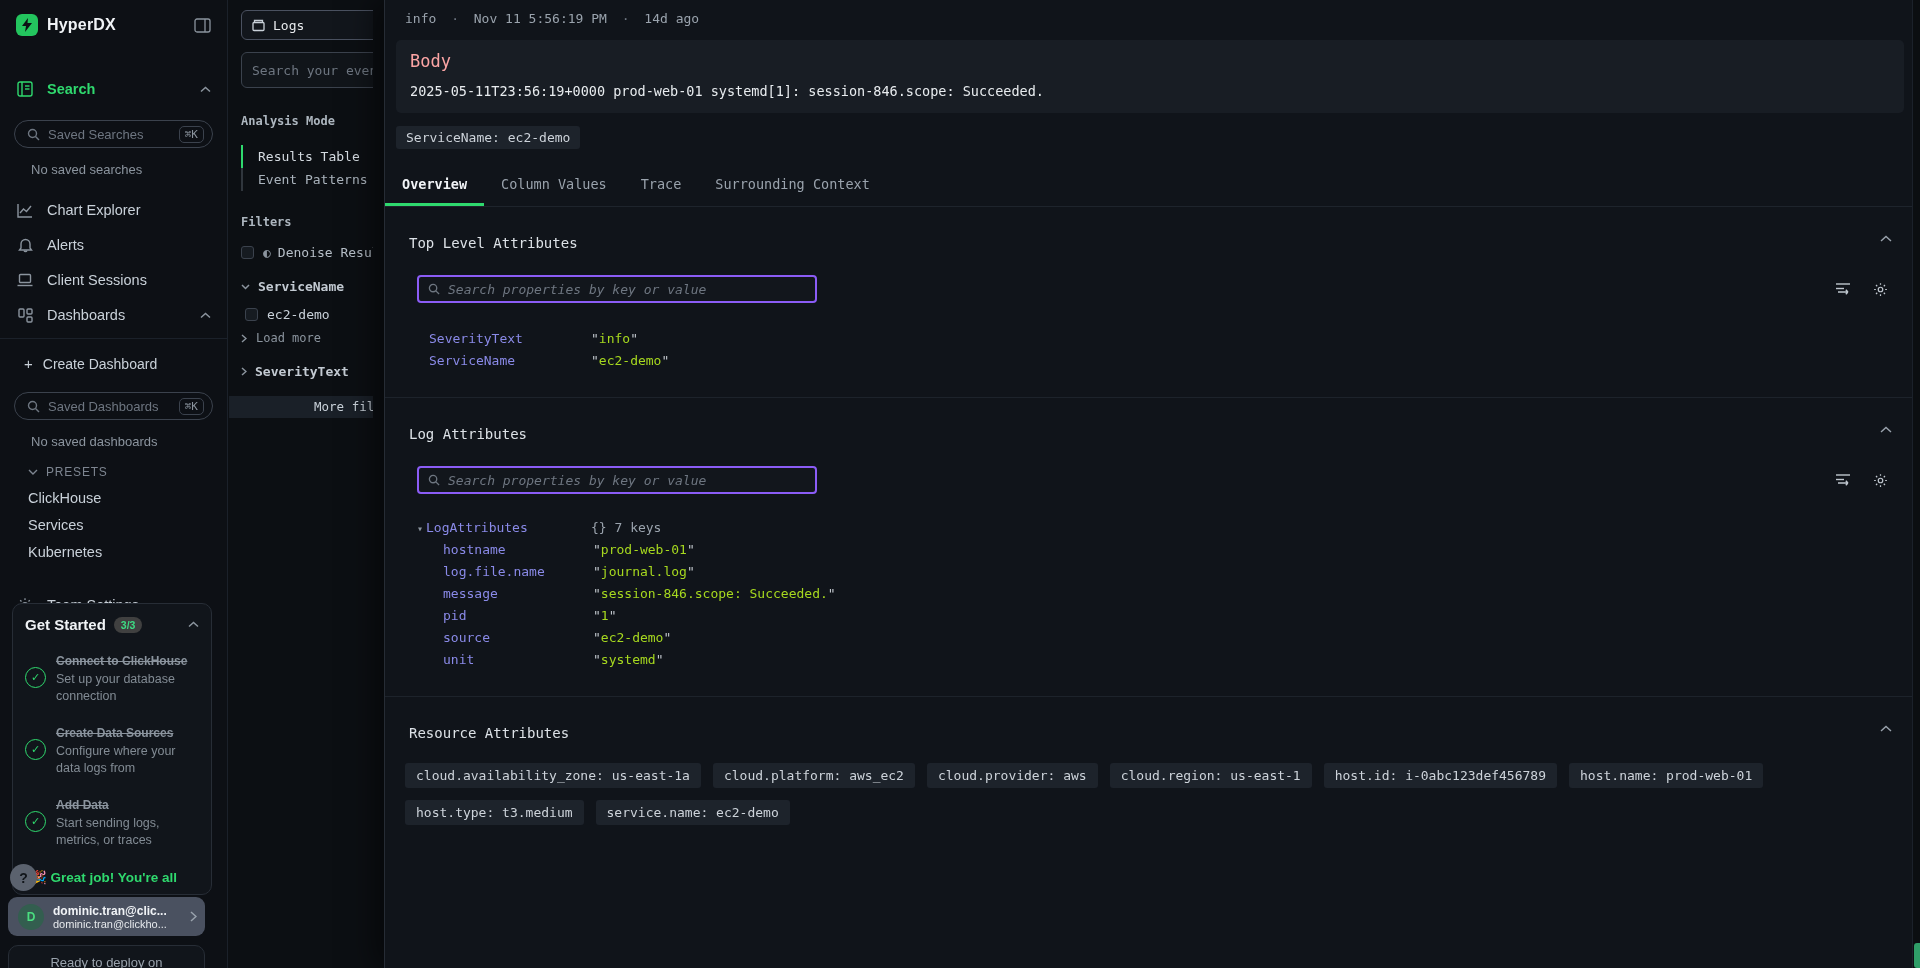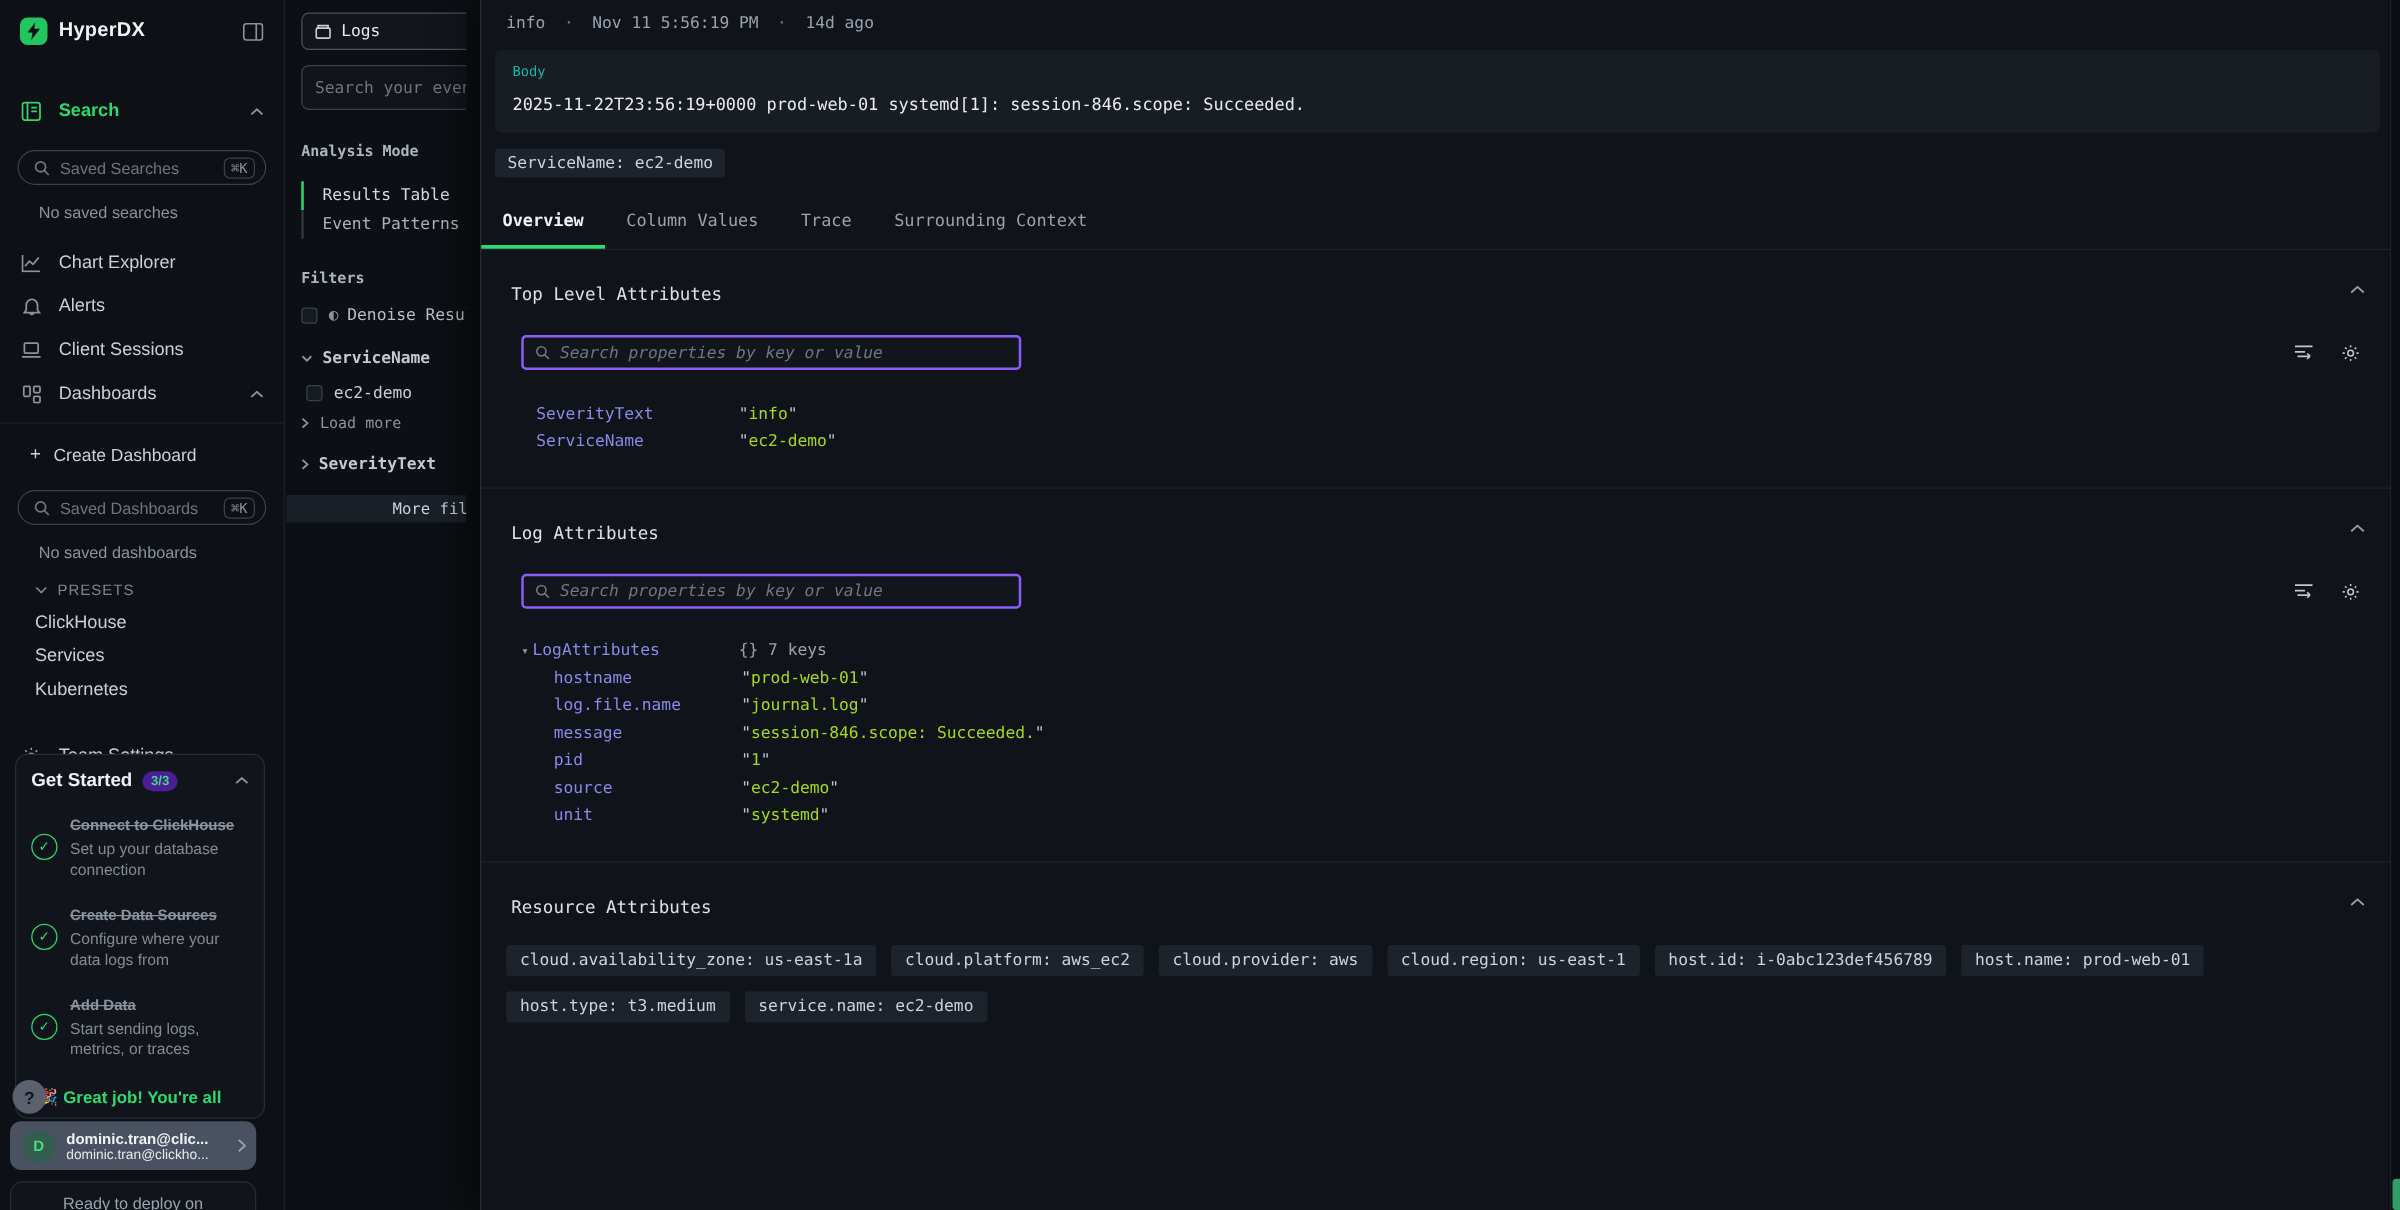--- a/index.html
+++ b/index.html
@@ -30,21 +30,21 @@
   .create-row .plus { margin-right:10px; color:#c9d1d9; font-size:15px; }
   .presets-row { display:flex; align-items:center; margin-top:16px; padding-left:28px; color:#7d8590; font-size:12px; letter-spacing:.8px; }
   .presets-row svg { margin-right:8px; }
   .preset-item { padding-left:28px; margin-top:11px; font-size:14.5px; color:#c9d1d9; cursor:pointer; }
   .team-row { margin-top:34px; }
 
   
   .gs-card { position:absolute; left:12px; top:603px; width:200px; height:292px; background:#11151b; border:1px solid #272d36; border-radius:10px; padding:12px 12px 0 12px; overflow:hidden; }
   .gs-head { display:flex; align-items:center; }
   .gs-title { font-weight:bold; font-size:15px; color:#f0f3f6; }
-  .gs-badge { margin-left:8px; background:#4c1d95; color:#3ddc84; font-size:10.5px; font-weight:bold; border-radius:999px; padding:2px 7px; }
+  .gs-badge { margin-left:8px; background:#404040; color:#3ddc84; font-size:10.5px; font-weight:bold; border-radius:999px; padding:2px 7px; }
   .gs-chev { margin-left:auto; color:#8b949e; display:flex; }
   .gs-item { display:flex; margin-top:18px; }
   .gs-check { width:21px; height:21px; min-width:21px; border:1.5px solid #2fd96e; border-radius:50%; color:#2fd96e; font-size:11px; display:flex; align-items:center; justify-content:center; margin-right:10px; align-self:center; }
   .gs-item-title { font-size:12px; font-weight:bold; color:#8b949e; text-decoration:line-through; line-height:1.35; }
   .gs-item-desc { font-size:12.5px; color:#828b94; line-height:1.35; margin-top:2px; }
   .gs-congrats { position:absolute; left:30px; top:869px; width:180px; color:#2fd96e; font-weight:bold; font-size:13.5px; white-space:nowrap; z-index:3; }
   .help-bubble { position:absolute; left:10px; top:864px; width:27px; height:27px; border-radius:50%; background:#5b626e; color:#11151a; font-weight:bold; font-size:14px; display:flex; align-items:center; justify-content:center; z-index:5; }
   .user-card { position:absolute; left:8px; top:897px; width:197px; height:39px; background:#4a5160; border-radius:9px; display:flex; align-items:center; padding:0 8px 0 10px; z-index:4; }
   .avatar { width:26px; height:26px; border-radius:50%; background:#335e4f; color:#4ade80; font-size:12px; font-weight:bold; display:flex; align-items:center; justify-content:center; margin-right:9px; }
   .user-meta { flex:1; overflow:hidden; }
@@ -71,21 +71,21 @@
   .fval { display:flex; align-items:center; margin-top:13px; padding-left:4px; font-size:13px; color:#c9d1d9; }
   .load-more { display:flex; align-items:center; margin-top:9px; font-size:12px; color:#8b949e; }
   .load-more .gchev { margin-right:9px; display:flex; }
   .more-bar { margin-top:17px; margin-left:-12px; width:330px; height:22px; background:#1a2028; color:#c9d1d9; font-size:12.5px; line-height:22px; padding-left:85px; }
 
   
   .drawer { position:absolute; left:384px; top:0; width:1536px; height:968px; background:#10141a; border-left:1px solid #262c35; box-shadow:-10px 0 28px rgba(0,0,0,.5); z-index:10; }
   .dp-header { margin:11px 0 0 20px; font-size:13px; color:#9aa3ad; }
   .dp-header .sep { margin:0 7px; color:#6e7681; }
   .body-card { margin:14px 16px 0 11px; background:#181d24; border-radius:5px; padding:11px 14px 14px 14px; }
-  .body-label { font-size:11px; color:#14b8a6; }
+  .body-label { font-size:17px; color:#fca5a5; }
   .body-value { margin-top:12px; font-size:13.5px; color:#e8ecef; }
   .svc-chip { display:inline-block; margin:13px 0 0 11px; background:#1d232b; border-radius:3px; padding:4px 10px; font-size:13px; color:#cdd3da; }
 
   .tabs { margin-top:17px; display:flex; border-bottom:1px solid #1e242c; }
   .tab { padding:10px 17px 11px 17px; font-size:13.5px; color:#9aa3ad; cursor:pointer; border-bottom:3px solid transparent; }
   .tab.active { color:#f0f3f6; font-weight:bold; border-bottom-color:#2fd96e; }
 
   .section { padding:0 16px 26px 24px; border-bottom:1px solid #1d232b; position:relative; }
   .sec-title-row { display:flex; padding-top:28px; }
   .sec-title { font-size:14px; color:#dde2e7; }
@@ -386,21 +386,21 @@
   <div class="dp-header">
     <span>info</span>
     <span class="sep">·</span>
     <span>Nov 11 5:56:19 PM</span>
     <span class="sep">·</span>
     <span>14d ago</span>
   </div>
 
   <div class="body-card">
     <div class="body-label">Body</div>
-    <div class="body-value">2025-11-22T23:56:19+0000 prod-web-01 systemd[1]: session-846.scope: Succeeded.</div>
+    <div class="body-value">2025-05-11T23:56:19+0000 prod-web-01 systemd[1]: session-846.scope: Succeeded.</div>
   </div>
 
   <div class="svc-chip">ServiceName: ec2-demo</div>
 
   <div class="tabs">
     <div class="tab active">Overview</div>
     <div class="tab">Column Values</div>
     <div class="tab">Trace</div>
     <div class="tab">Surrounding Context</div>
   </div>

